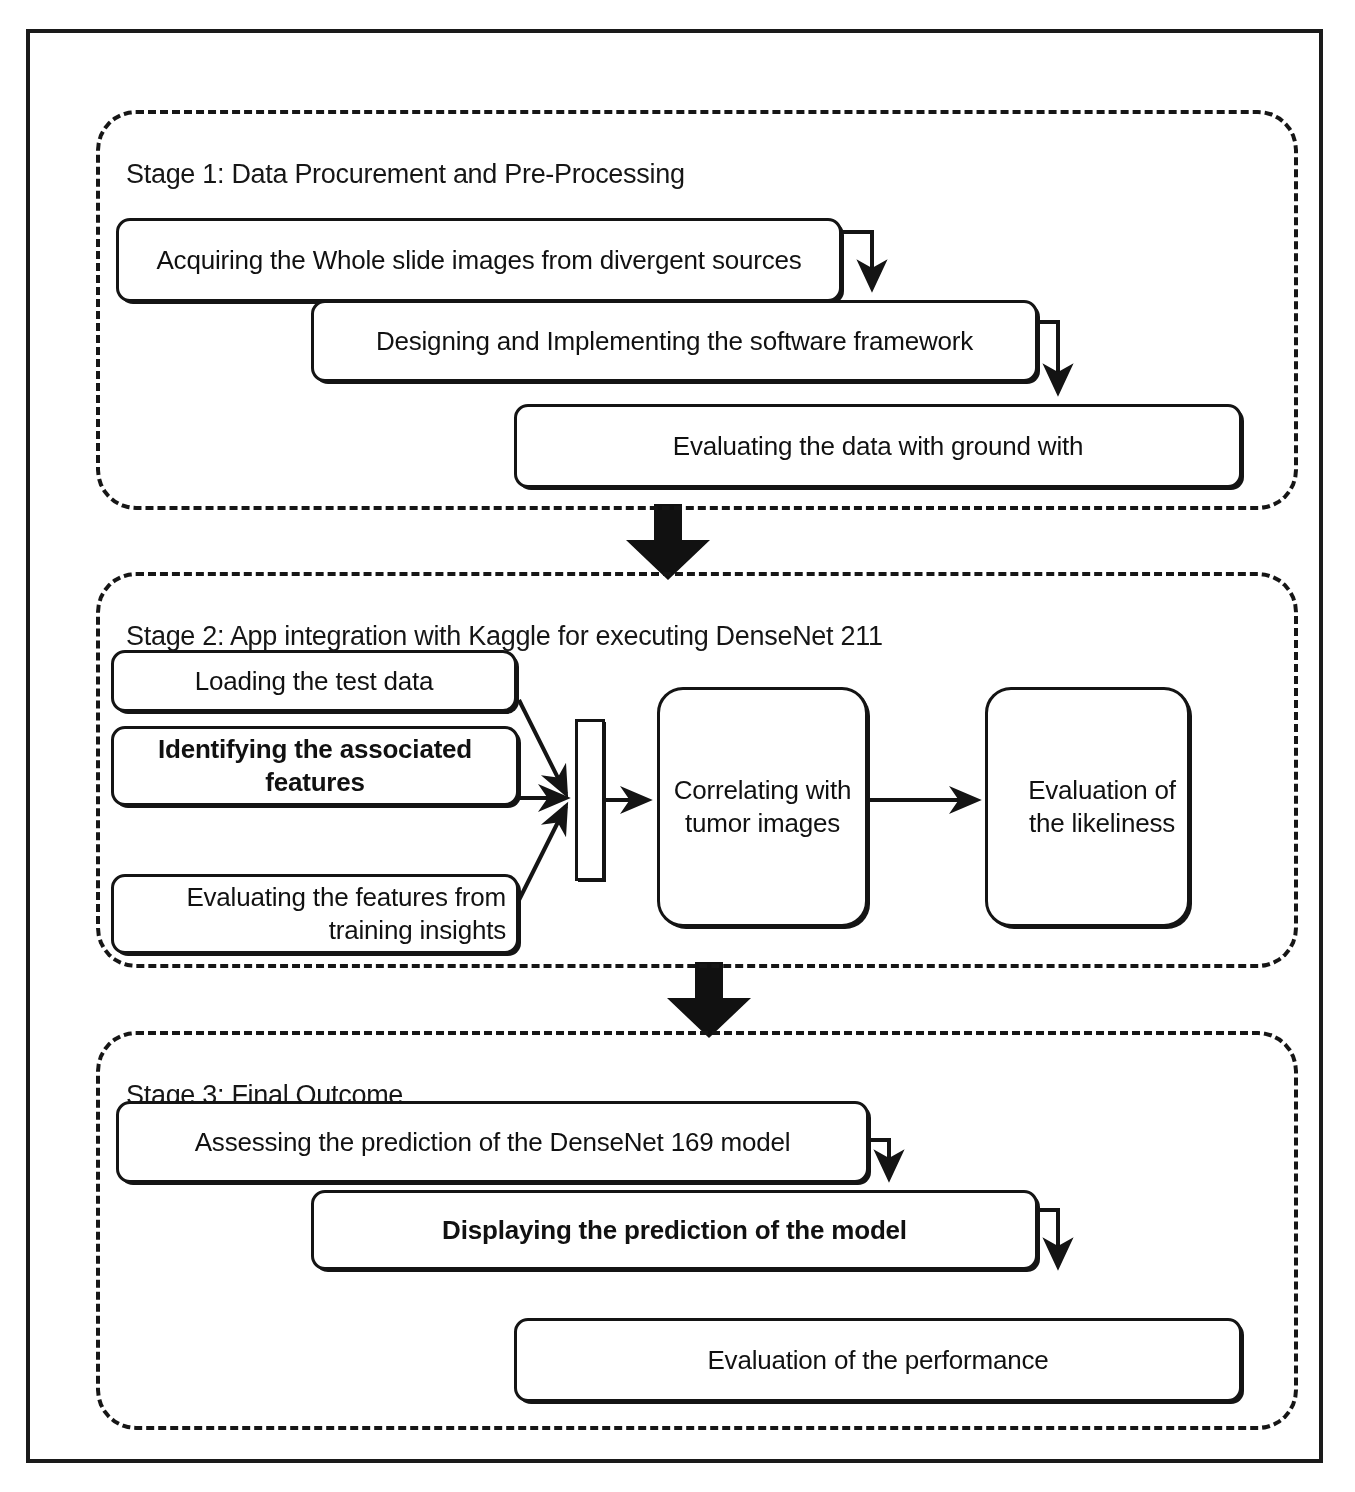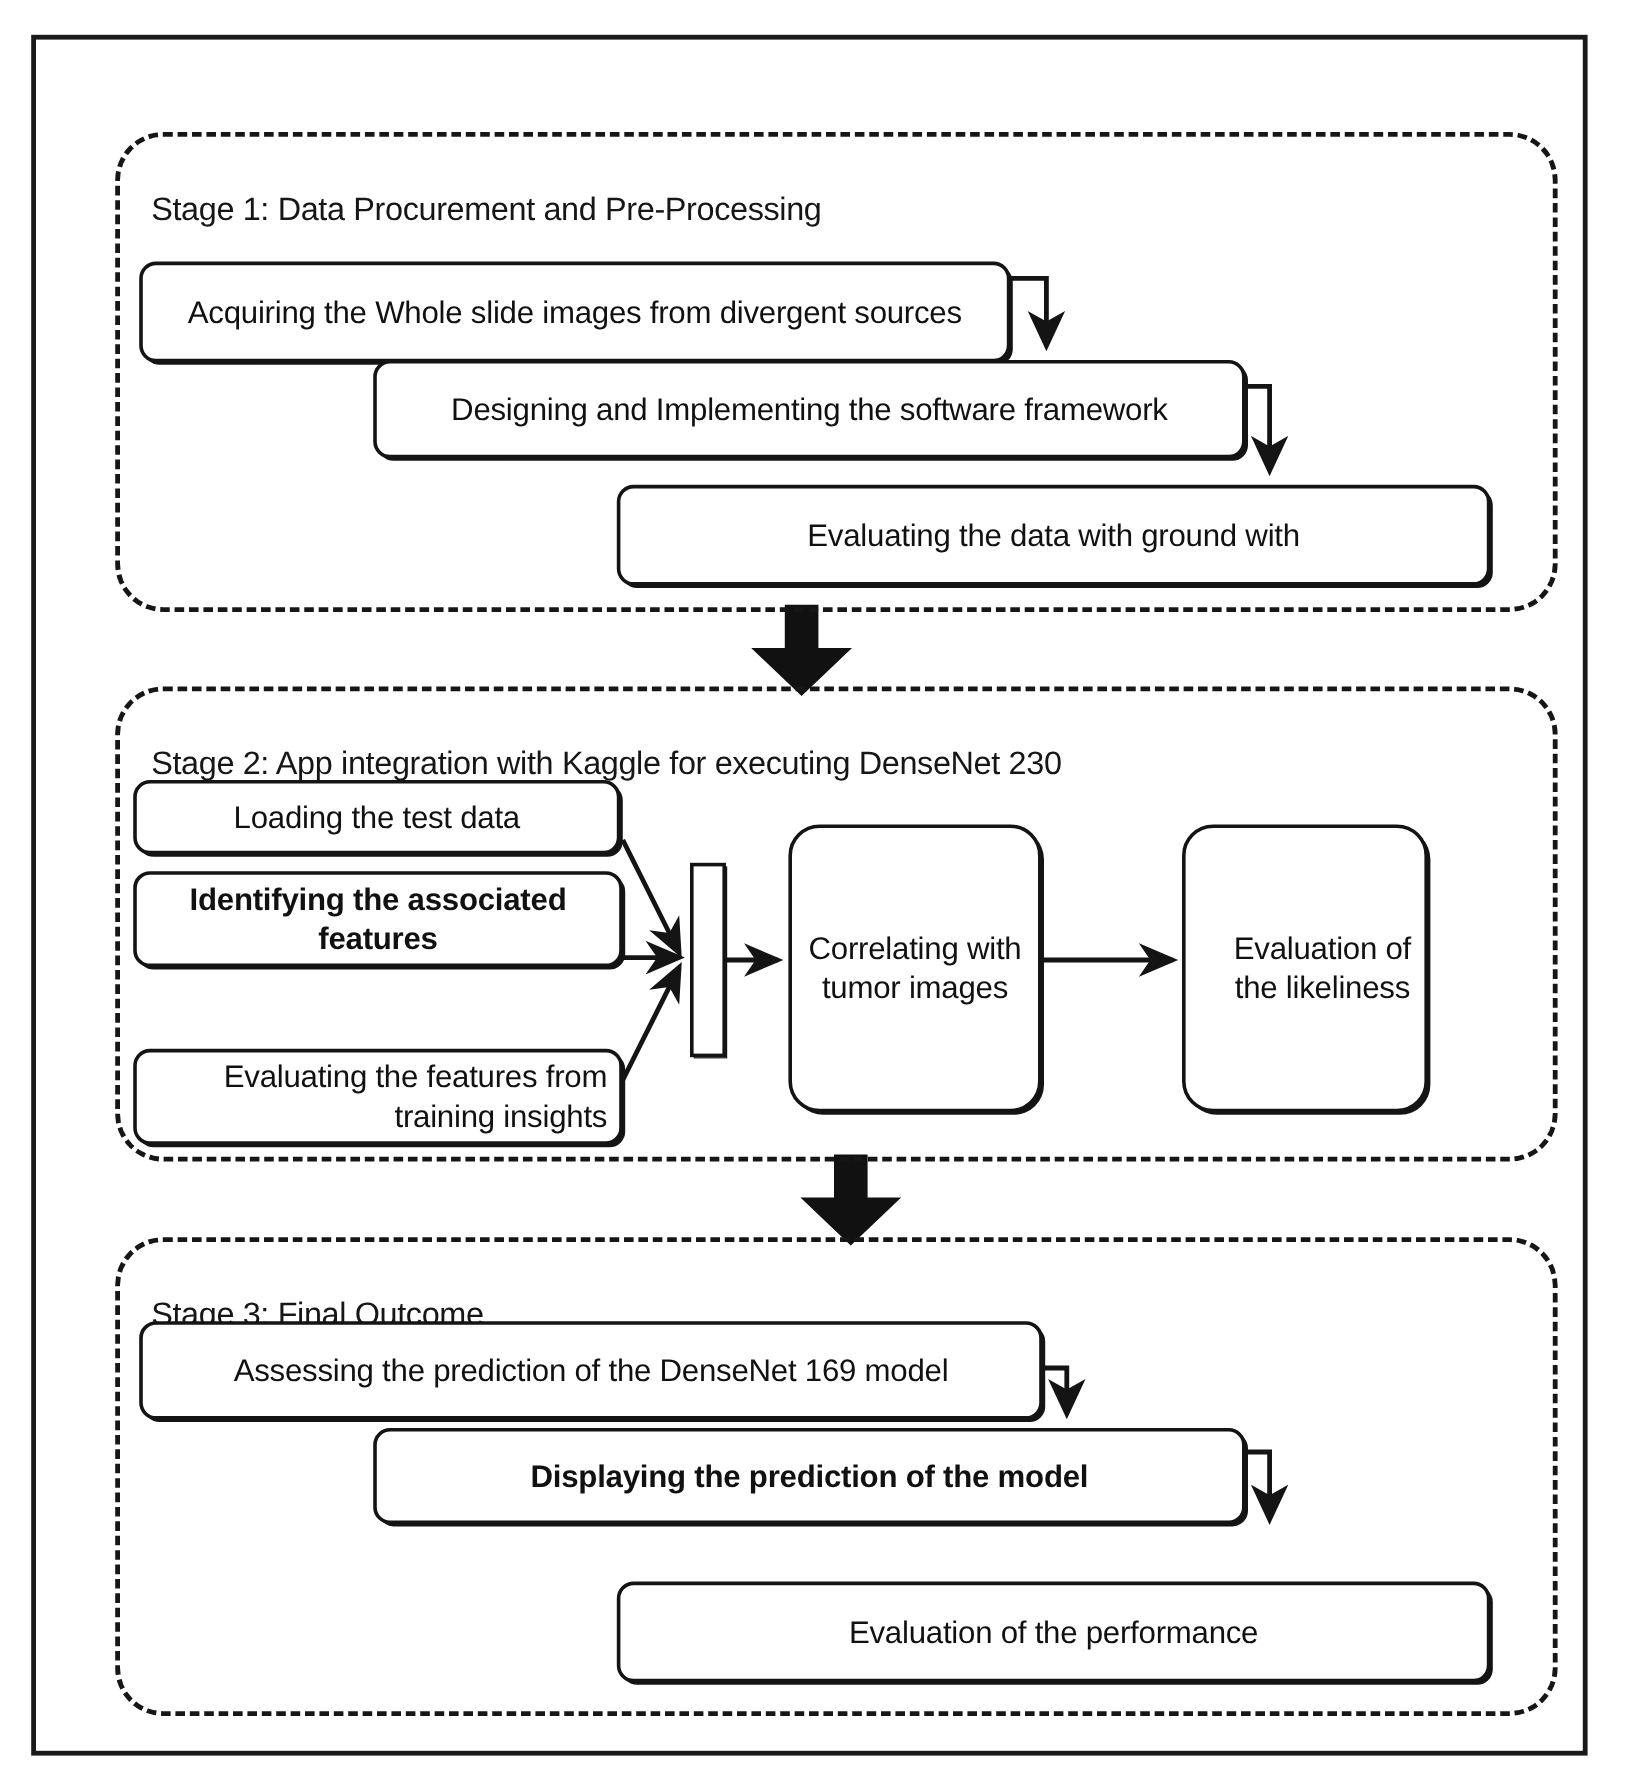--- a/index.html
+++ b/index.html
@@ -191,21 +191,21 @@
   </svg>
 
   <div class="stage-container" id="stage1-container"></div>
   <div class="stage-label" id="stage1-label">Stage 1: Data Procurement and Pre-Processing</div>
 
   <div class="pbox shadowed" id="s1-box1">Acquiring the Whole slide images from divergent sources</div>
   <div class="pbox shadowed" id="s1-box2">Designing and Implementing the software framework</div>
   <div class="pbox shadowed" id="s1-box3">Evaluating the data with ground with</div>
 
   <div class="stage-container" id="stage2-container"></div>
-  <div class="stage-label" id="stage2-label">Stage 2: App integration with Kaggle for executing DenseNet 230</div>
+  <div class="stage-label" id="stage2-label">Stage 2: App integration with Kaggle for executing DenseNet 211</div>
 
   <div class="pbox shadowed" id="s2-box1">Loading the test data</div>
   <div class="pbox shadowed" id="s2-box2">Identifying the associated features</div>
   <div class="pbox shadowed" id="s2-box3">Evaluating the features from training insights</div>
 
   <div id="s2-merge-bar"></div>
 
   <div class="pbox shadowed" id="s2-correlate">Correlating with tumor images</div>
   <div class="pbox shadowed" id="s2-evaluation">Evaluation of the likeliness</div>
 

